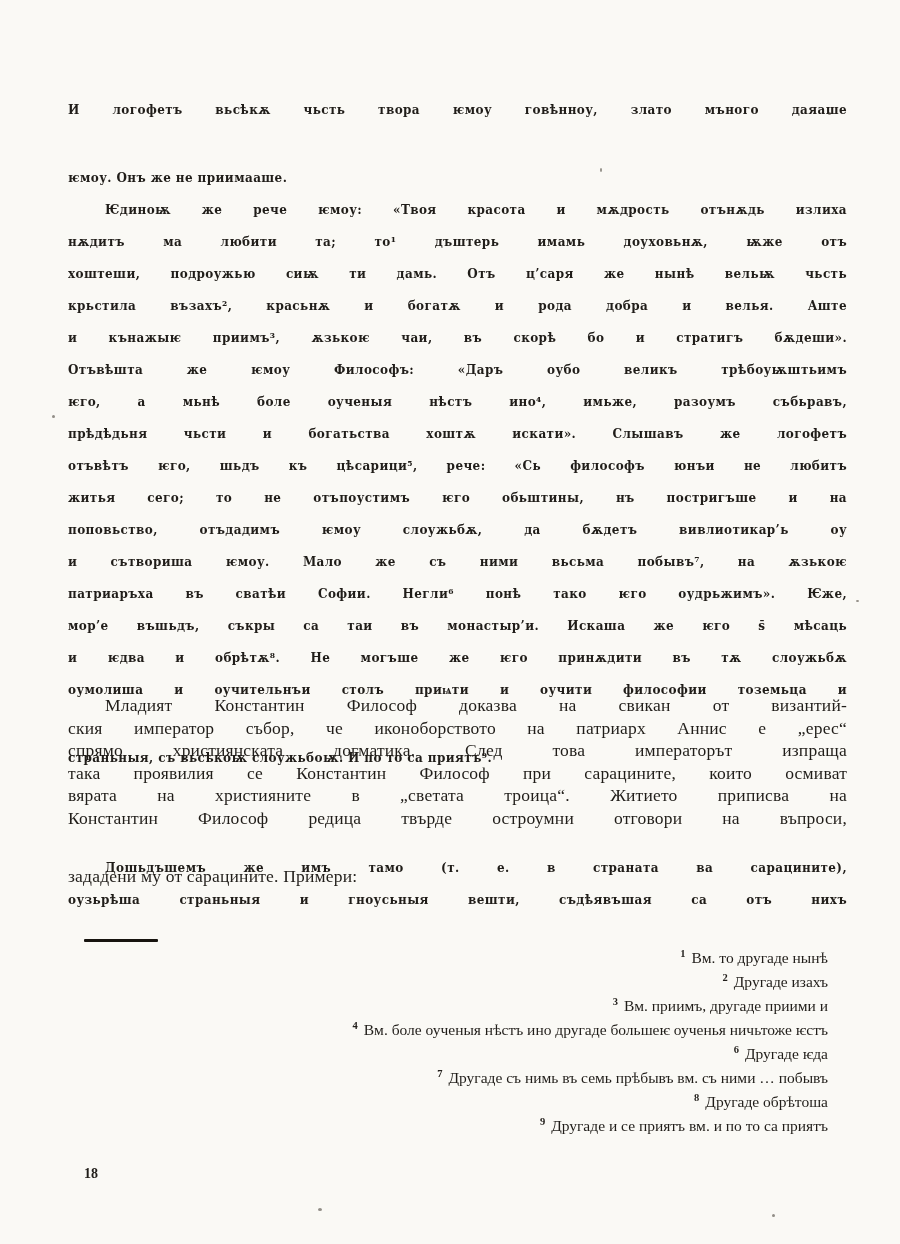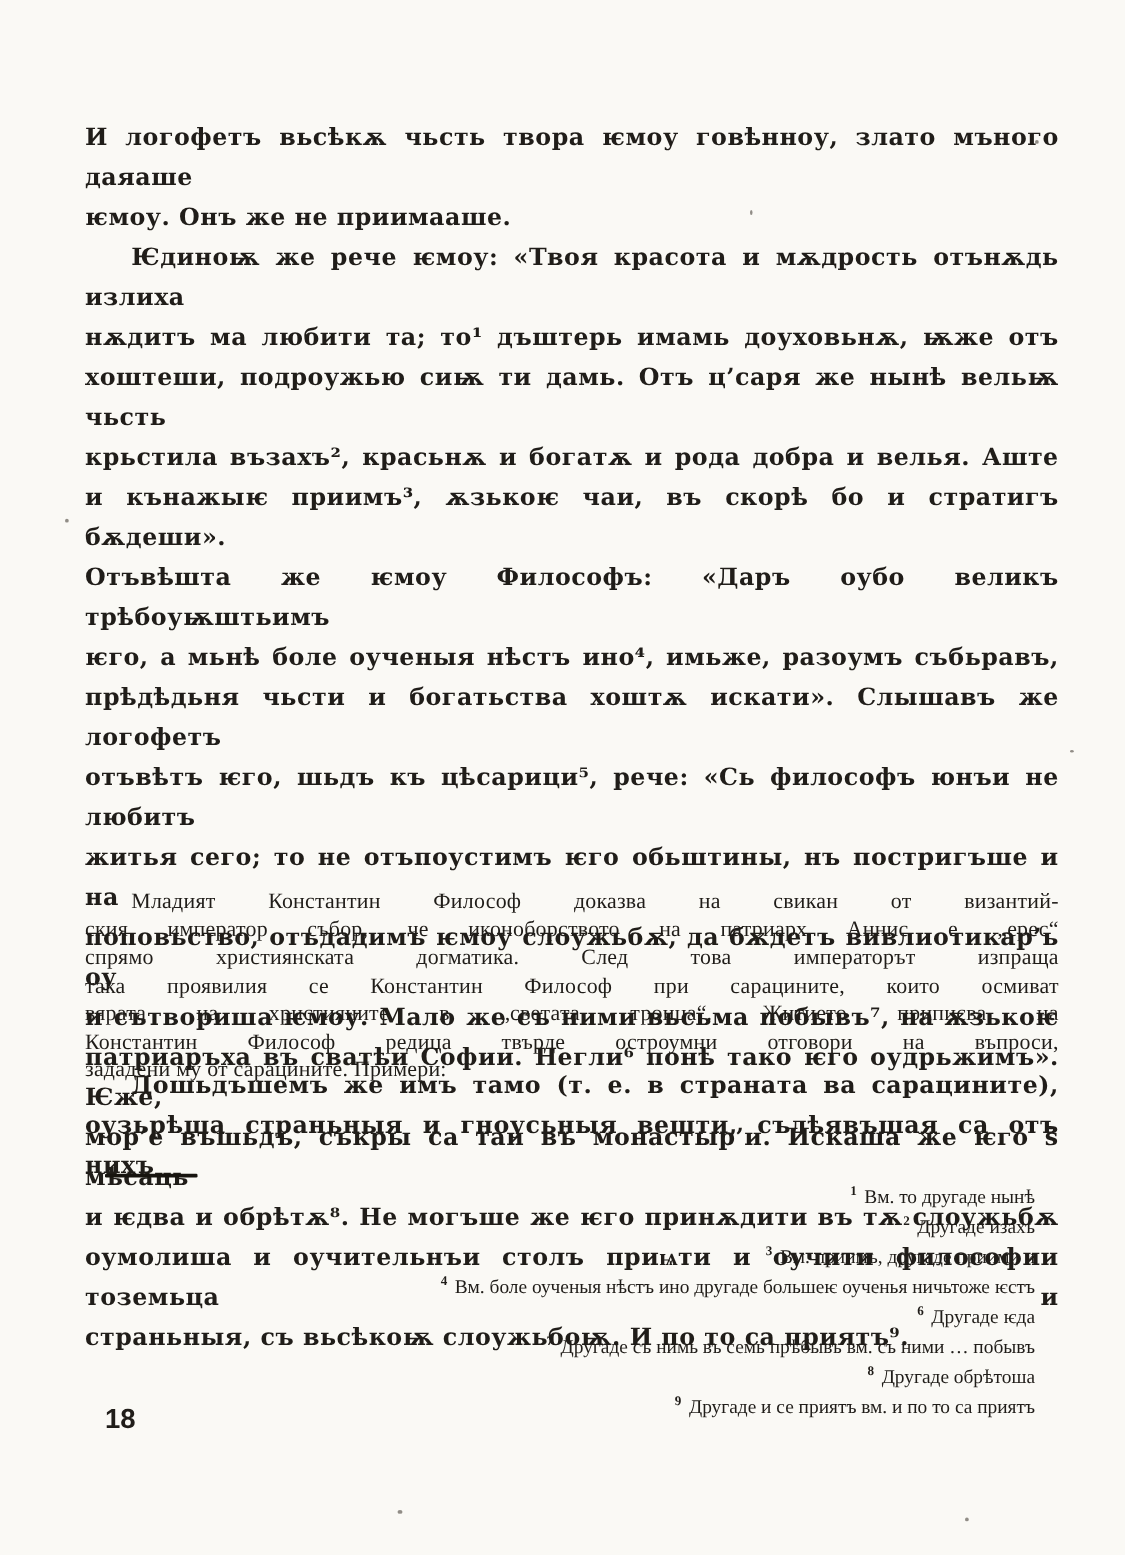--- a/index.html
+++ b/index.html
@@ -6,33 +6,33 @@
   body{
     width:900px;height:1244px;position:relative;
     background:#faf9f5;
     color:#201d19;
     overflow:hidden;
     font-family:"Liberation Serif","DejaVu Serif",serif;
   }
   .block{position:absolute;left:68px;width:779px;}
   .ln{display:block;white-space:nowrap;}
   .just{white-space:normal;text-align:justify;text-align-last:justify;}
-  .left{text-align:left;text-align-last:left;}
+  .left{text-align:left;text-align-last:left;margin-top:36px;}
   .indent{text-indent:37px;}
 
   
   .osl-block{top:94px;}
   .osl{
     font-family:"DejaVu Serif",serif;
     font-weight:bold;
-    font-size:19px;line-height:32px;
+    font-size:12px;line-height:32px;
     letter-spacing:0.4px;
   }
   
-  .bul-block{top:709px;}
+  .bul-block{top:694px;}
   .bul{
     font-family:"Liberation Serif","DejaVu Serif",serif;
     font-size:17.5px;line-height:22.5px;
     letter-spacing:0.2px;
     text-align:right;
   }
   
   .osl2-block{top:852px;}
 
   
@@ -44,23 +44,23 @@
   .fn{
     font-family:"Liberation Serif","DejaVu Serif",serif;
     font-size:15.5px;line-height:24px;
     padding-left:37px;text-align:right;
   }
   .fn sup{
     font-size:10.5px;font-weight:bold;
     margin-right:6px;line-height:0;
   }
   .page-num{
-    position:absolute;left:84px;top:1122px;
-    font-family:Liberation Sans, sans-serif;
-    font-weight:bold;font-size:22px;
+    position:absolute;left:84px;top:1166px;
+    font-family:Liberation Serif, serif;
+    font-weight:bold;font-size:14px;
   }
   
   .speck{position:absolute;background:#3a352c;border-radius:50%;opacity:.55;}
 </style>
 </head>
 <body>
 
 <div class="block osl-block">
   <div class="ln osl just">И логофетъ вьсѣкѫ чьсть твора ѥмоу говѣнноу, злато мъного даяаше</div>
   <div class="ln osl left">ѥмоу. Онъ же не приимааше.</div>

